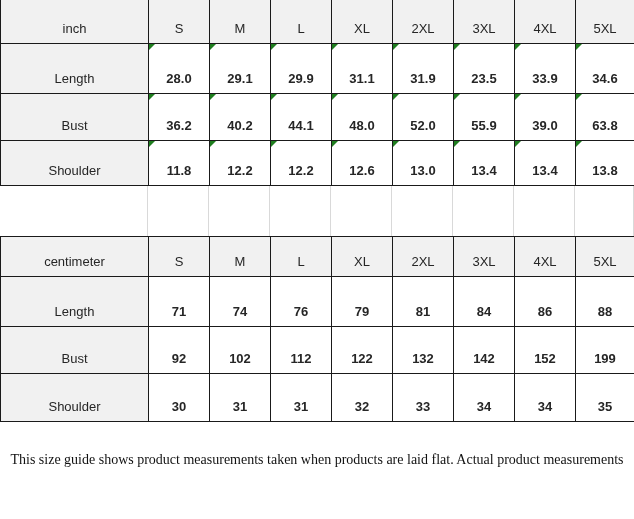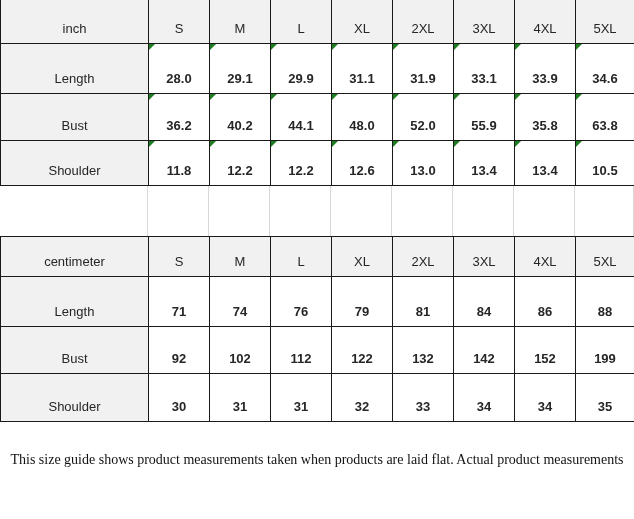--- a/index.html
+++ b/index.html
@@ -100,45 +100,45 @@
     <td class="head">4XL</td>
     <td class="head">5XL</td>
   </tr>
   <tr class="rA1">
     <td class="lab">Length</td>
     <td class="val"><span class="flag"></span><span>28.0</span></td>
     <td class="val"><span class="flag"></span><span>29.1</span></td>
     <td class="val"><span class="flag"></span><span>29.9</span></td>
     <td class="val"><span class="flag"></span><span>31.1</span></td>
     <td class="val"><span class="flag"></span><span>31.9</span></td>
-    <td class="val"><span class="flag"></span><span>33.1</span></td>
+    <td class="val"><span class="flag"></span><span>23.5</span></td>
     <td class="val"><span class="flag"></span><span>33.9</span></td>
     <td class="val"><span class="flag"></span><span>34.6</span></td>
   </tr>
   <tr class="rA2">
     <td class="lab">Bust</td>
     <td class="val"><span class="flag"></span><span>36.2</span></td>
     <td class="val"><span class="flag"></span><span>40.2</span></td>
     <td class="val"><span class="flag"></span><span>44.1</span></td>
     <td class="val"><span class="flag"></span><span>48.0</span></td>
     <td class="val"><span class="flag"></span><span>52.0</span></td>
     <td class="val"><span class="flag"></span><span>55.9</span></td>
-    <td class="val"><span class="flag"></span><span>35.8</span></td>
+    <td class="val"><span class="flag"></span><span>39.0</span></td>
     <td class="val"><span class="flag"></span><span>63.8</span></td>
   </tr>
   <tr class="rA3">
     <td class="lab">Shoulder</td>
     <td class="val"><span class="flag"></span><span>11.8</span></td>
     <td class="val"><span class="flag"></span><span>12.2</span></td>
     <td class="val"><span class="flag"></span><span>12.2</span></td>
     <td class="val"><span class="flag"></span><span>12.6</span></td>
     <td class="val"><span class="flag"></span><span>13.0</span></td>
     <td class="val"><span class="flag"></span><span>13.4</span></td>
     <td class="val"><span class="flag"></span><span>13.4</span></td>
-    <td class="val"><span class="flag"></span><span>10.5</span></td>
+    <td class="val"><span class="flag"></span><span>13.8</span></td>
   </tr>
 </tbody>
   </table>
 
 <div class="gap-row">
   <div class="gap-cell gw-label"></div>
   <div class="gap-cell gw-size"></div>
   <div class="gap-cell gw-size"></div>
   <div class="gap-cell gw-size"></div>
   <div class="gap-cell gw-size"></div>

